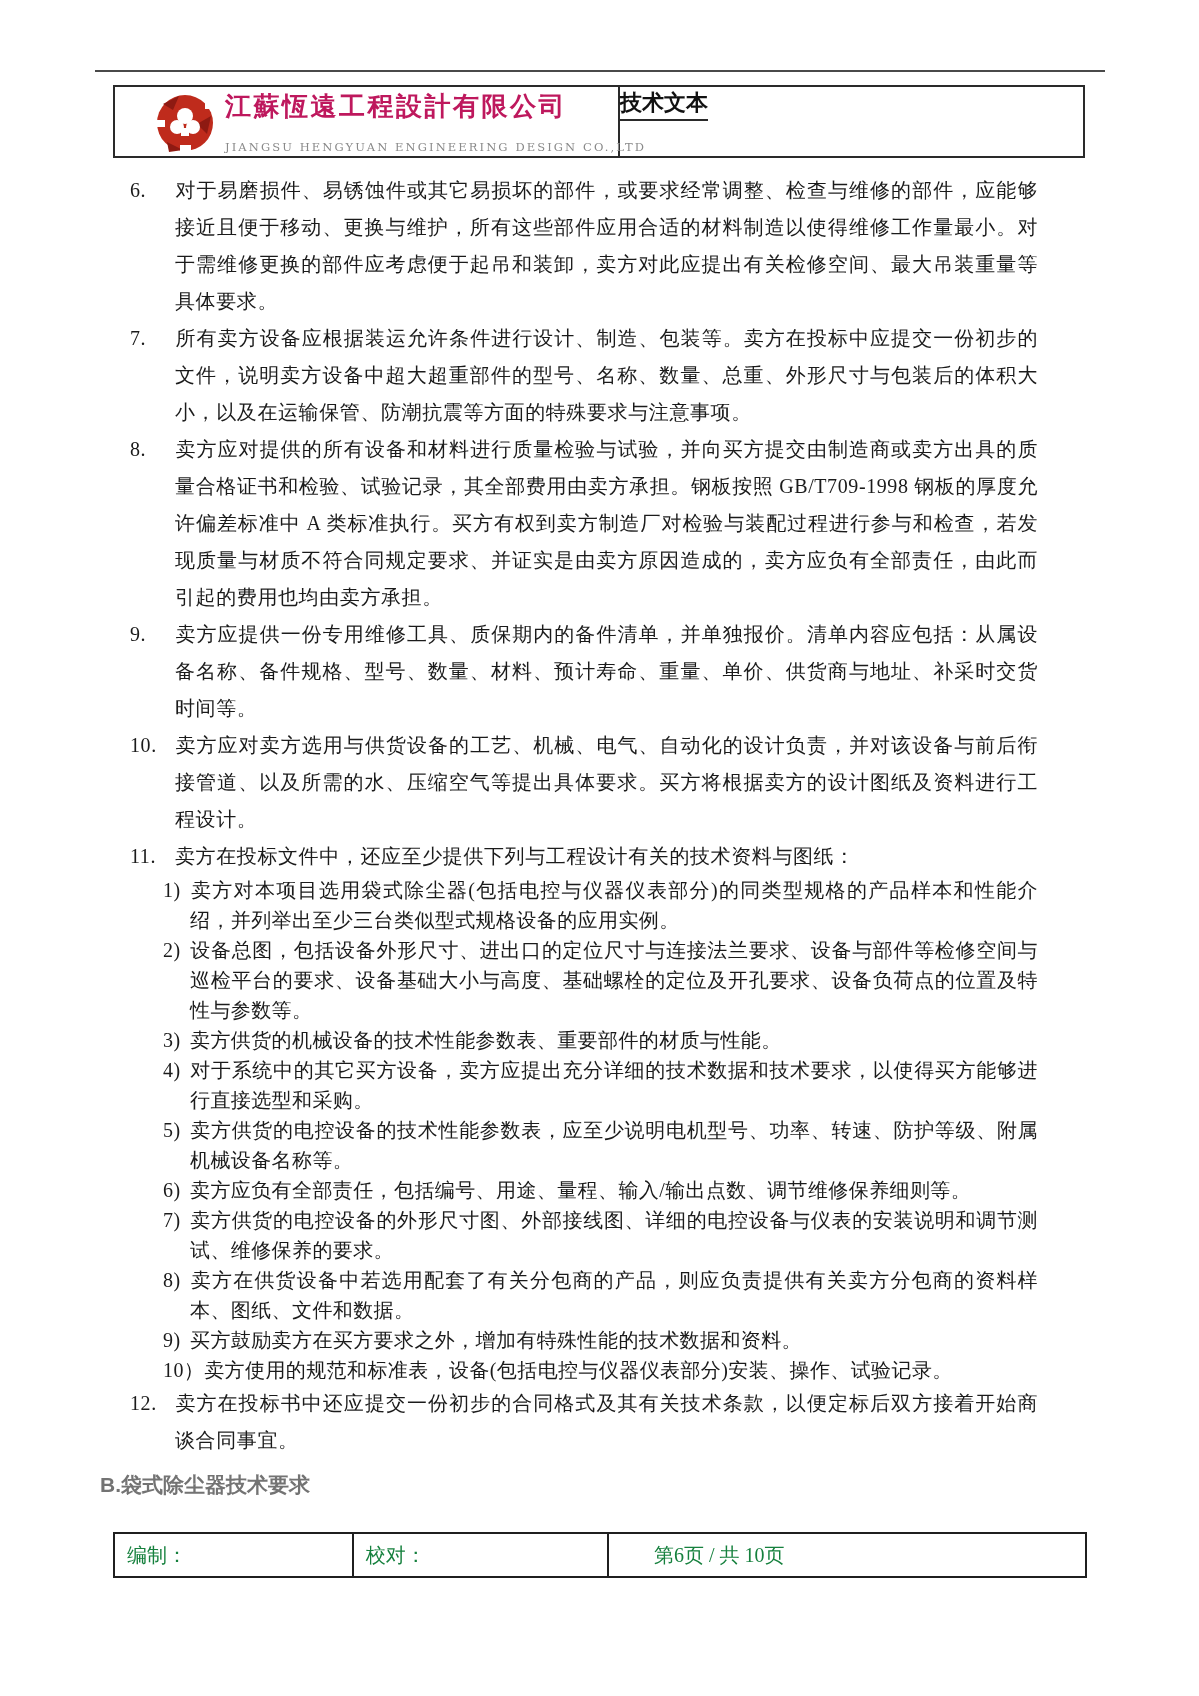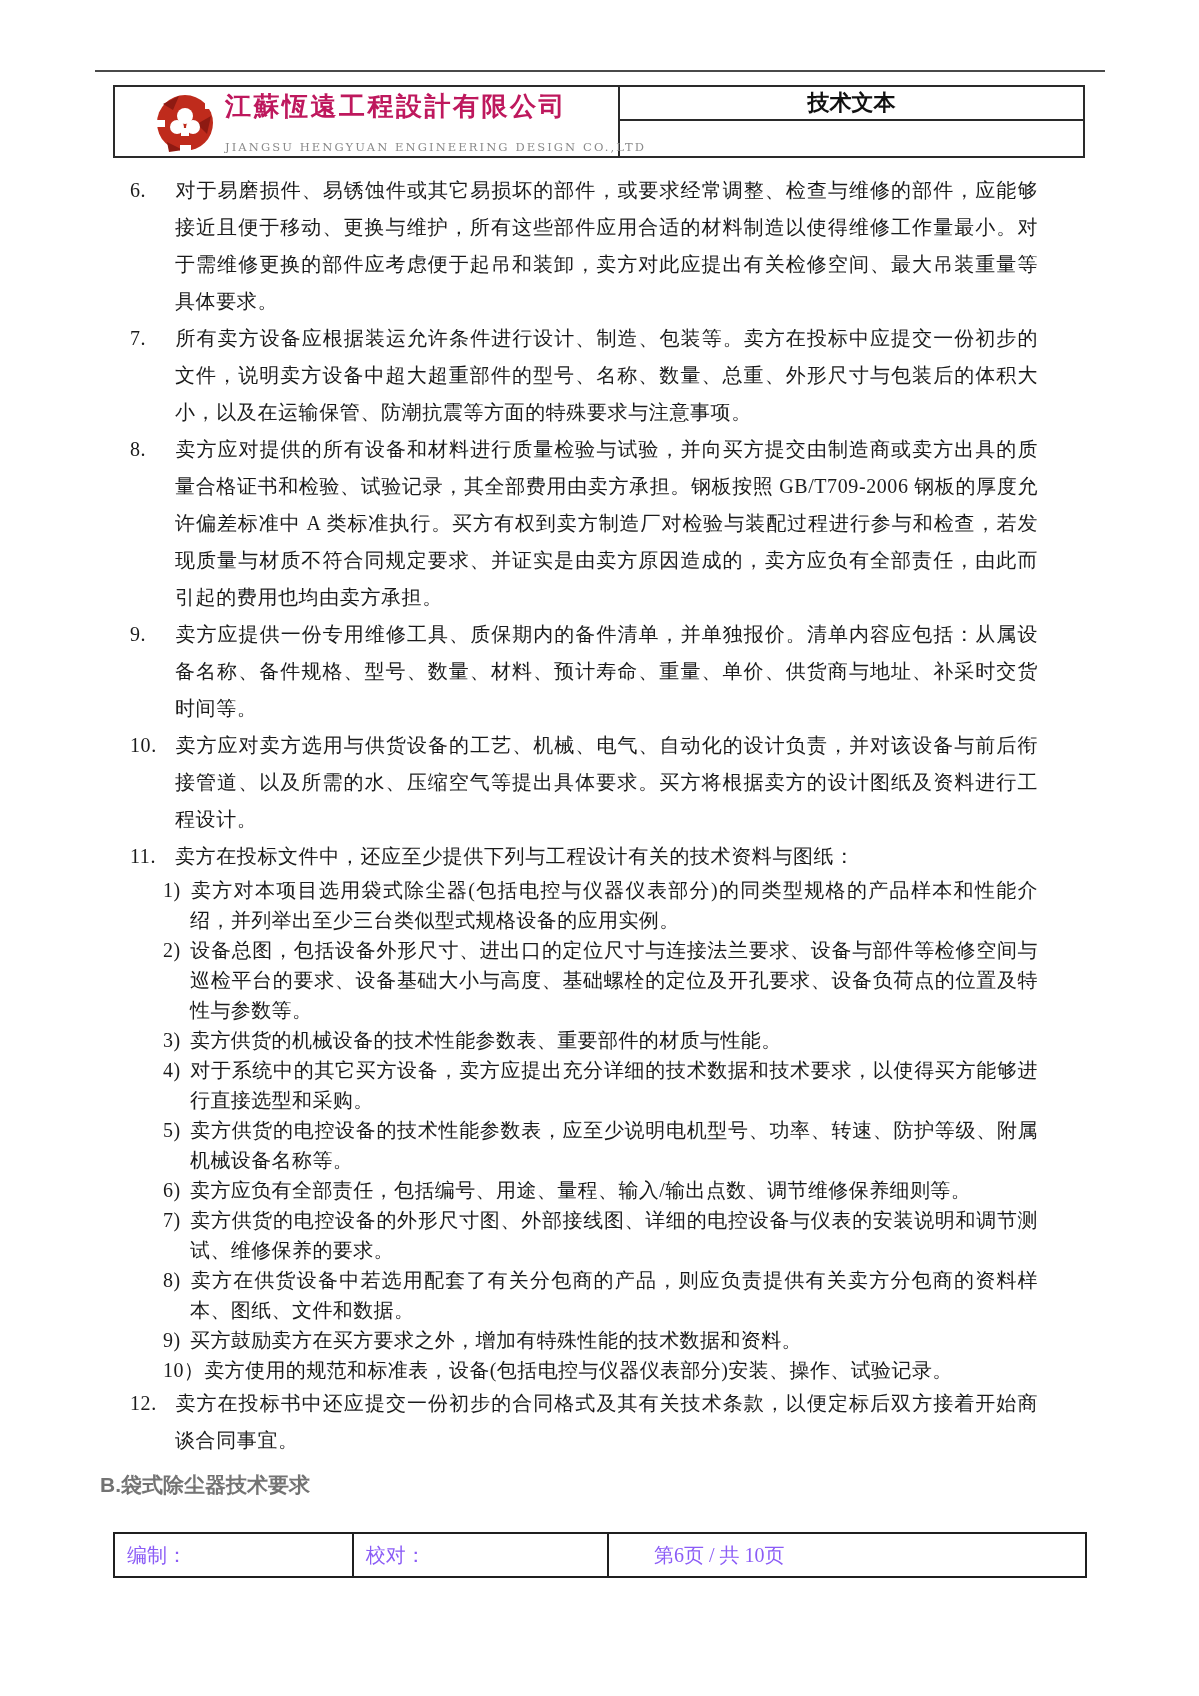--- a/index.html
+++ b/index.html
@@ -35,21 +35,21 @@
   .company-zh {
     font-size:26px; font-weight:bold; letter-spacing:2.5px;
     color:#be185d; white-space:nowrap;
     font-family:"Liberation Serif","DejaVu Serif",serif;
   }
   .company-en {
     font-size:11.5px; letter-spacing:2.1px; color:#8a8a8a;
     white-space:nowrap; margin-top:16px;
     font-family:"DejaVu Serif","Liberation Serif",serif;
   }
-  .header-right { flex:1; display:flex; flex-direction:column; }
+  .header-right { flex:1; display:flex; flex-direction:row; }
   .doc-type {
     height:32px; border-bottom:2px solid #2a2a2a;
     display:flex; align-items:center; justify-content:center;
     font-family:"Liberation Sans","DejaVu Sans",sans-serif;
     font-weight:bold; font-size:22px; color:#111;
   }
   .doc-number {
     flex:1; display:flex; align-items:center;
     padding-left:16px; font-size:21px; color:#161616;
     letter-spacing:1px; white-space:nowrap;
@@ -80,21 +80,21 @@
     font-weight:bold; font-size:21px; line-height:32px; color:#737373;
   }
   
   .footer-table {
     position:absolute; left:113px; top:1532px; width:974px; height:46px;
     border:2px solid #1f1f1f; box-sizing:border-box;
     display:flex; align-items:stretch;
   }
   .fcell {
     display:flex; align-items:center;
-    font-size:20px; color:#8b5cf6;
+    font-size:20px; color:#15803d;
     padding-left:12px; box-sizing:border-box;
   }
   .fcell.c1 { width:24.4%; }
   .fcell.c2 { width:26.3%; border-left:2px solid #1f1f1f; }
   .fcell.c3 { width:26.3%; border-left:2px solid #1f1f1f; }
   .fcell.c4 { width:23%; border-left:2px solid #1f1f1f; justify-content:center; padding-left:0;text-align:right; }
 </style>
 </head>
 <body>
 
@@ -126,21 +126,21 @@
       <div class="doc-type">技术文本</div>
     </div>
   </div>
 
   <div class="doc-body">
 
     <div class="item"><span class="num">6.</span><span>对于易磨损件、易锈蚀件或其它易损坏的部件，或要求经常调整、检查与维修的部件，应能够接近且便于移动、更换与维护，所有这些部件应用合适的材料制造以使得维修工作量最小。对于需维修更换的部件应考虑便于起吊和装卸，卖方对此应提出有关检修空间、最大吊装重量等具体要求。</span></div>
 
     <div class="item"><span class="num">7.</span><span>所有卖方设备应根据装运允许条件进行设计、制造、包装等。卖方在投标中应提交一份初步的文件，说明卖方设备中超大超重部件的型号、名称、数量、总重、外形尺寸与包装后的体积大小，以及在运输保管、防潮抗震等方面的特殊要求与注意事项。</span></div>
 
-    <div class="item"><span class="num">8.</span><span>卖方应对提供的所有设备和材料进行质量检验与试验，并向买方提交由制造商或卖方出具的质量合格证书和检验、试验记录，其全部费用由卖方承担。钢板按照 GB/T709-2006 钢板的厚度允许偏差标准中 A 类标准执行。买方有权到卖方制造厂对检验与装配过程进行参与和检查，若发现质量与材质不符合同规定要求、并证实是由卖方原因造成的，卖方应负有全部责任，由此而引起的费用也均由卖方承担。</span></div>
+    <div class="item"><span class="num">8.</span><span>卖方应对提供的所有设备和材料进行质量检验与试验，并向买方提交由制造商或卖方出具的质量合格证书和检验、试验记录，其全部费用由卖方承担。钢板按照 GB/T709-1998 钢板的厚度允许偏差标准中 A 类标准执行。买方有权到卖方制造厂对检验与装配过程进行参与和检查，若发现质量与材质不符合同规定要求、并证实是由卖方原因造成的，卖方应负有全部责任，由此而引起的费用也均由卖方承担。</span></div>
 
     <div class="item"><span class="num">9.</span><span>卖方应提供一份专用维修工具、质保期内的备件清单，并单独报价。清单内容应包括：从属设备名称、备件规格、型号、数量、材料、预计寿命、重量、单价、供货商与地址、补采时交货时间等。</span></div>
 
     <div class="item"><span class="num">10.</span><span>卖方应对卖方选用与供货设备的工艺、机械、电气、自动化的设计负责，并对该设备与前后衔接管道、以及所需的水、压缩空气等提出具体要求。买方将根据卖方的设计图纸及资料进行工程设计。</span></div>
 
     <div class="item"><span class="num">11.</span><span>卖方在投标文件中，还应至少提供下列与工程设计有关的技术资料与图纸：</span></div>
 
     <div class="sub"><span class="num">1)</span><span>卖方对本项目选用袋式除尘器(包括电控与仪器仪表部分)的同类型规格的产品样本和性能介绍，并列举出至少三台类似型式规格设备的应用实例。</span></div>
     <div class="sub"><span class="num">2)</span><span>设备总图，包括设备外形尺寸、进出口的定位尺寸与连接法兰要求、设备与部件等检修空间与巡检平台的要求、设备基础大小与高度、基础螺栓的定位及开孔要求、设备负荷点的位置及特性与参数等。</span></div>
     <div class="sub"><span class="num">3)</span><span>卖方供货的机械设备的技术性能参数表、重要部件的材质与性能。</span></div>

